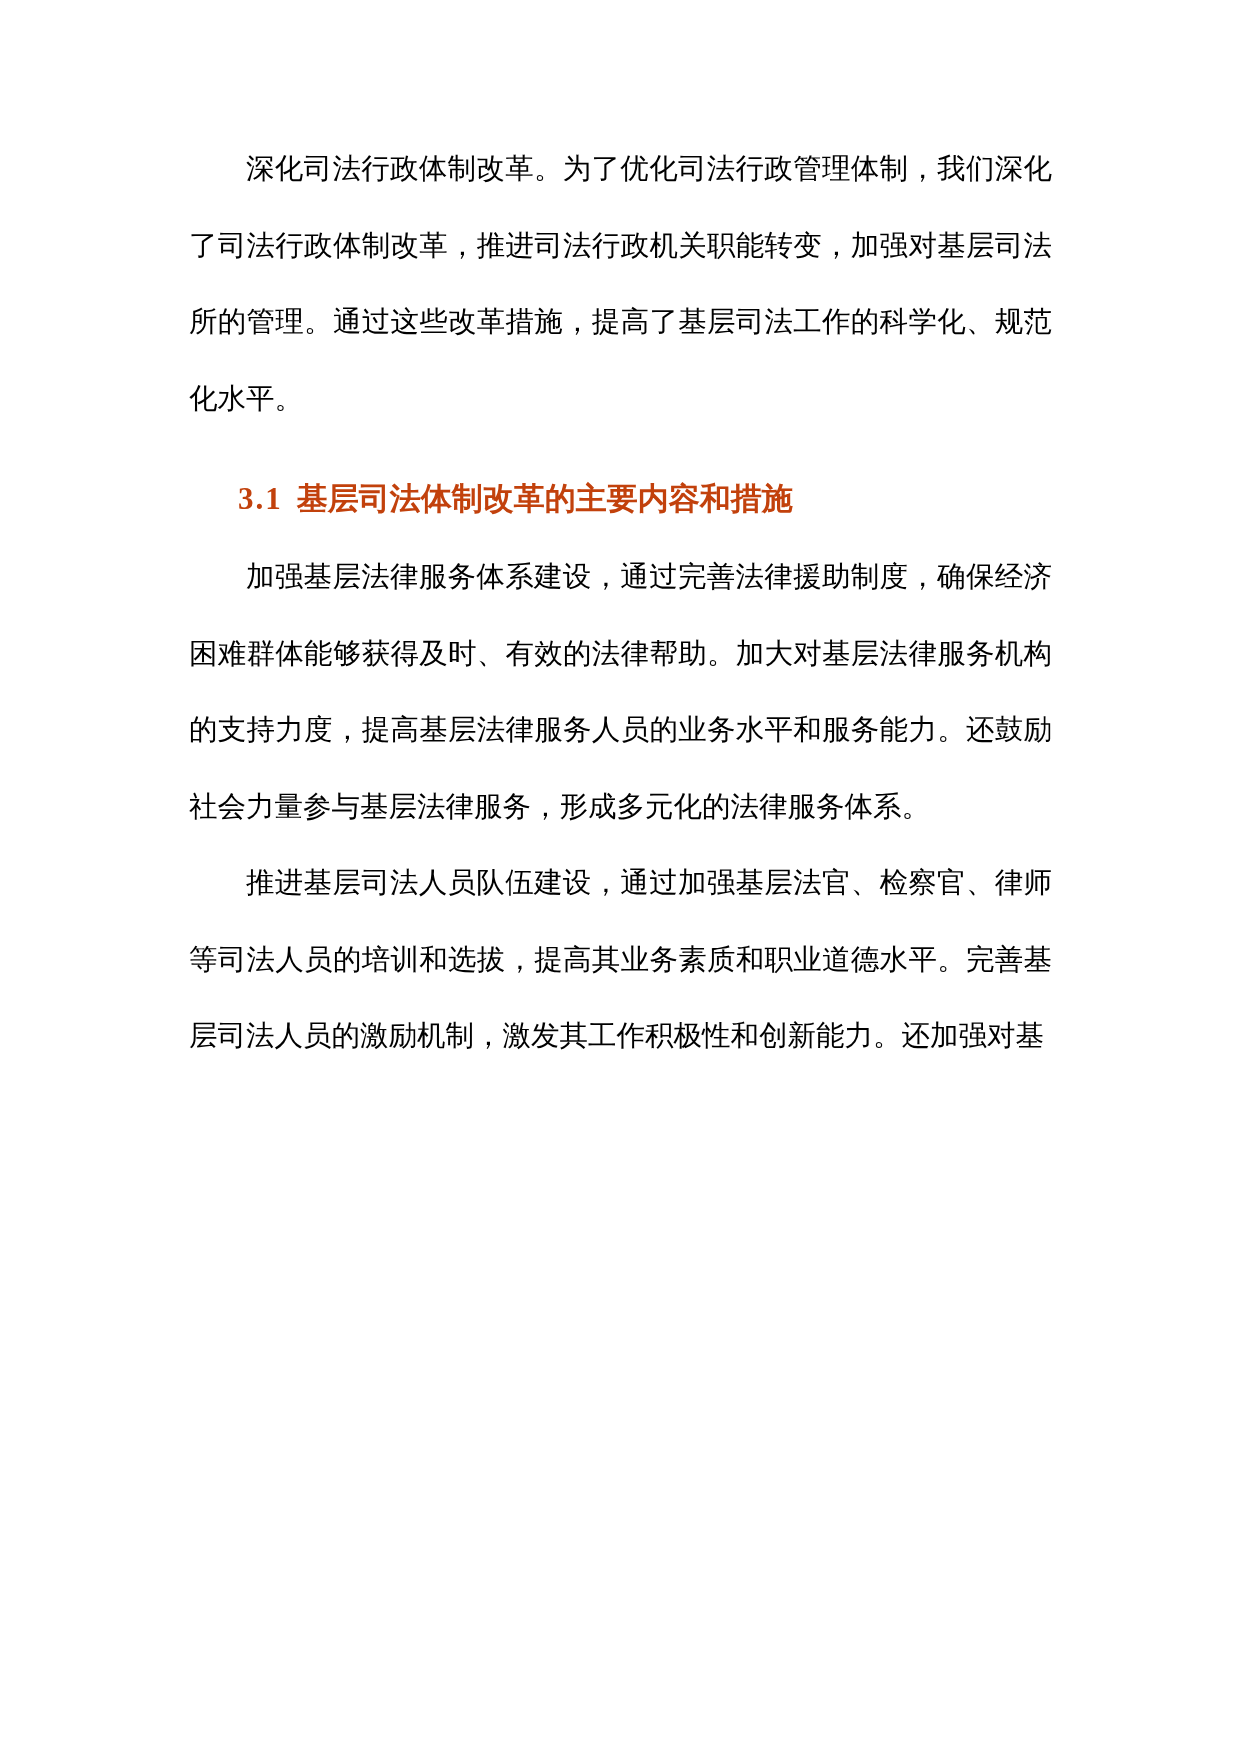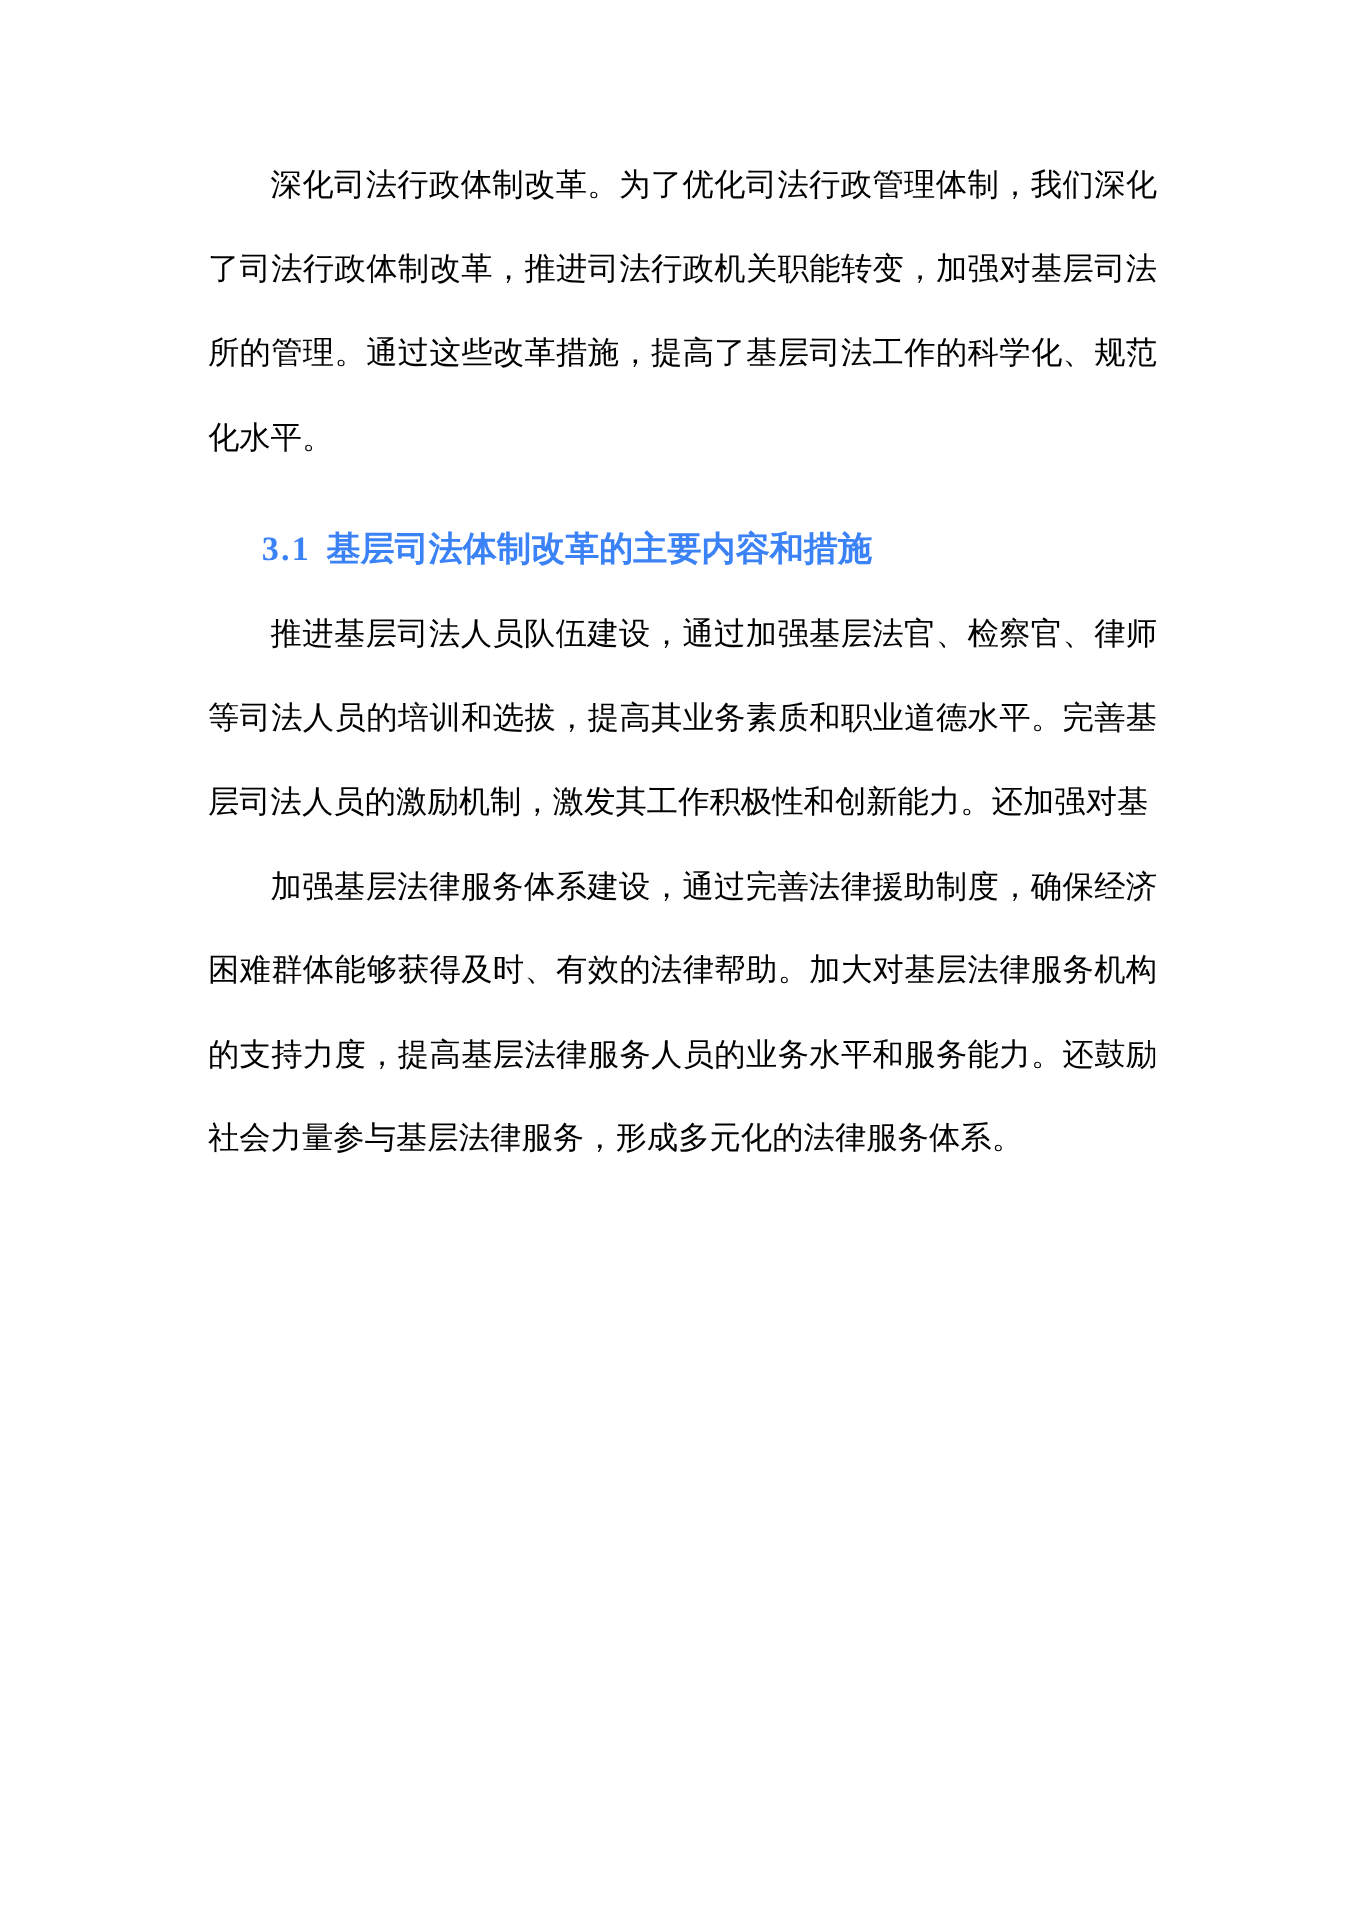--- a/index.html
+++ b/index.html
@@ -33,21 +33,21 @@
     letter-spacing: 0;
     word-break: break-all;
     color: #000000;
   }
   .content h2 {
     margin: 22px 0 0 0;
     font-size: 31px;
     line-height: 80px;
     font-weight: 700;
     text-indent: 49px;
-    color: #3b82f6;
+    color: #c2410c;
     white-space: nowrap;
   }
   .content h2 .section-number {
     margin-right: 14px;
     letter-spacing: 2px;
   }
 </style>
 </head>
 <body>
 
@@ -55,18 +55,18 @@
   <div class="content">
 
     <p>深化司法行政体制改革。为了优化司法行政管理体制，我们深化了司法行政体制改革，推进司法行政机关职能转变，加强对基层司法所的管理。通过这些改革措施，提高了基层司法工作的科学化、规范化水平。</p>
 
 
     <h2>
       <span class="section-number">3.1</span><span>基层司法体制改革的主要内容和措施</span>
     </h2>
 
 
+    <p>加强基层法律服务体系建设，通过完善法律援助制度，确保经济困难群体能够获得及时、有效的法律帮助。加大对基层法律服务机构的支持力度，提高基层法律服务人员的业务水平和服务能力。还鼓励社会力量参与基层法律服务，形成多元化的法律服务体系。</p>
+
     <p>推进基层司法人员队伍建设，通过加强基层法官、检察官、律师等司法人员的培训和选拔，提高其业务素质和职业道德水平。完善基层司法人员的激励机制，激发其工作积极性和创新能力。还加强对基</p>
-
-    <p>加强基层法律服务体系建设，通过完善法律援助制度，确保经济困难群体能够获得及时、有效的法律帮助。加大对基层法律服务机构的支持力度，提高基层法律服务人员的业务水平和服务能力。还鼓励社会力量参与基层法律服务，形成多元化的法律服务体系。</p>
 
   </div>
 </div>
 
 </body></html>

